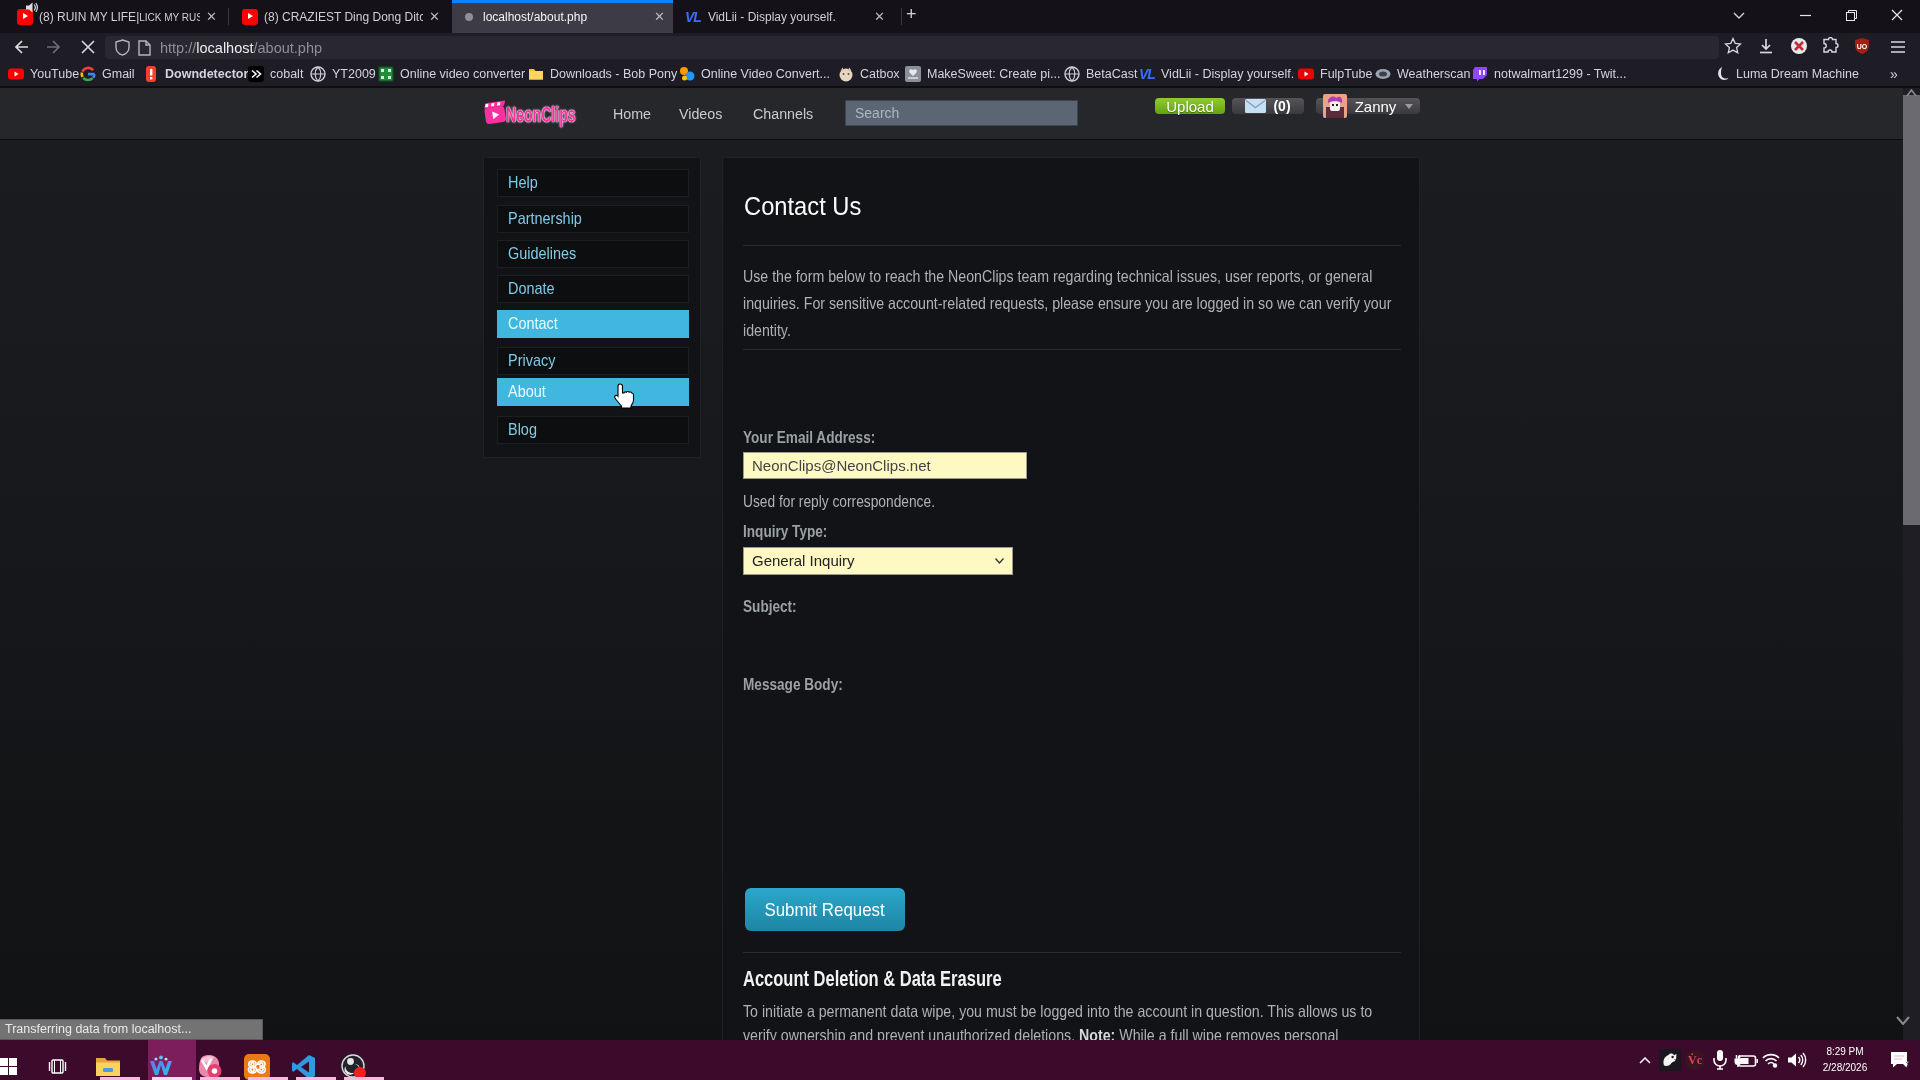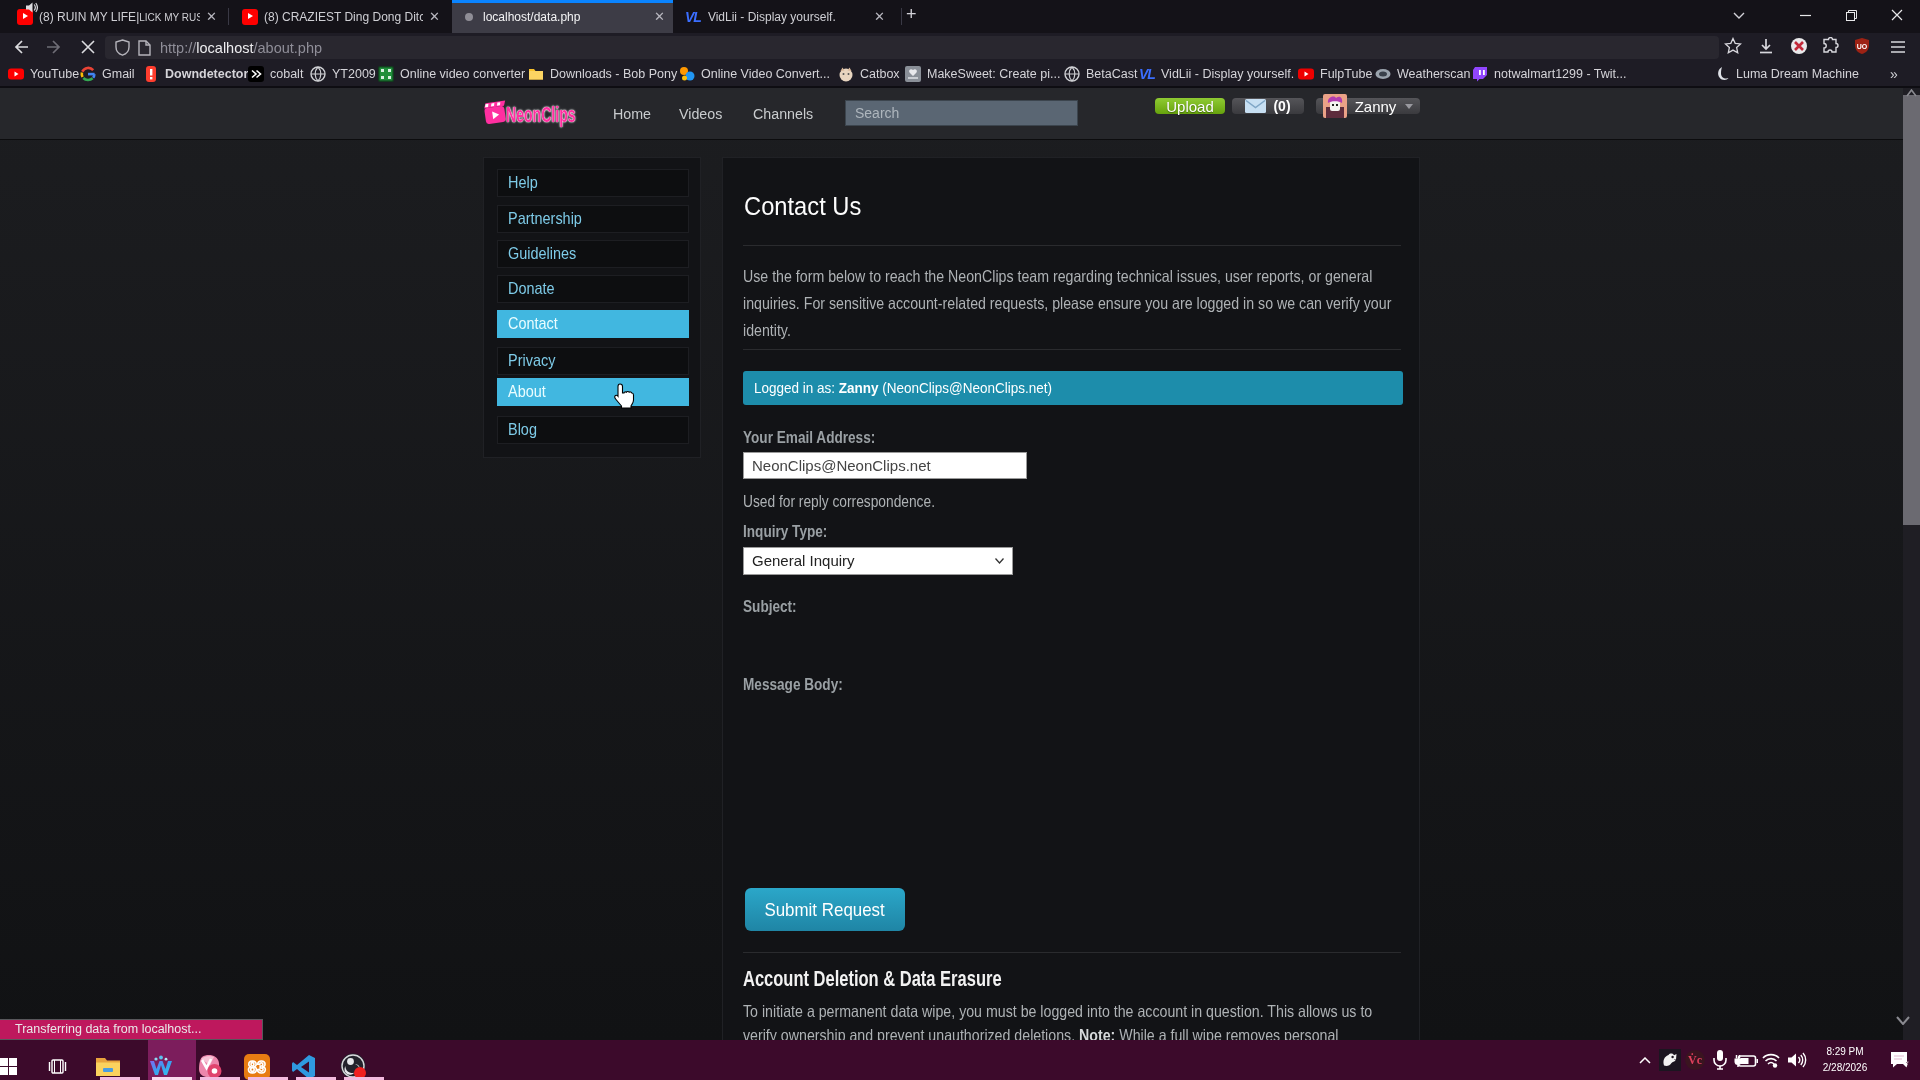--- a/index.html
+++ b/index.html
@@ -27,23 +27,23 @@
   #searchbox { position:absolute; left:845px; top:12px; width:233px; height:26px; background:#5a6673; border:1px solid #3c454e; color:#aeb6bd; font-size:14px; padding-left:9px; line-height:24px; }
   .hbtn { position:absolute; top:10px; height:16px; border-radius:4px; color:#fff; display:flex; align-items:center; justify-content:center; }
   #panel-side { position:absolute; left:483px; top:69px; width:218px; height:301px; background:#121316; border:1px solid #202125; }
   .mitem { position:absolute; left:13px; width:192px; white-space:nowrap; height:28px; background:#0d0e10; border:1px solid #1d1e22; color:#7ecbe8; font-size:17px; line-height:26px; padding-left:10px; }
   .mitem span { display:inline-block; transform:scaleX(.85); transform-origin:0 50%; }
   .mitem.act { background:#41b7e0; color:#eafdff; border-color:#41b7e0; }
   #panel-main { position:absolute; left:722px; top:69px; width:698px; height:900px; background:#121316; border:1px solid #202125; }
   .hr { position:absolute; left:20px; width:658px; height:1px; background:#2a2b2e; }
   .para { position:absolute; left:20px; color:#aeb2b5; font-size:16.5px; line-height:27px; transform:scaleX(.86); transform-origin:0 0; white-space:nowrap; }
   .lbl { position:absolute; left:20px; color:#9aa0a4; font-size:16px; font-weight:bold; transform:scaleX(.85); transform-origin:0 0; white-space:nowrap; }
-  .inp { position:absolute; left:20px; background:#ffffff; border:1px solid #9a9a9a; color:#444; font-size:15px; padding-left:8px; }
+  .inp { position:absolute; left:20px; background:#fef9c3; border:1px solid #9a9a9a; color:#444; font-size:15px; padding-left:8px; }
   
-  #statusbox { position:absolute; left:0; top:1019px; width:263px; height:21px; background:#be185d; border:1px solid #58585c; border-left:none; color:#e9e9e9; font-size:12.5px; line-height:19px; padding-left:15px; }
+  #statusbox { position:absolute; left:0; top:1019px; width:263px; height:21px; background:#737373; border:1px solid #58585c; border-left:none; color:#e9e9e9; font-size:12.5px; line-height:19px; padding-left:5px; }
   #scroll { position:absolute; left:1903px; top:88px; width:17px; height:952px; background:#1f1e24; }
   #thumb { position:absolute; left:1903px; top:95px; width:17px; height:430px; background:#6b6a71; }
   #taskbar { position:absolute; left:0; top:1040px; width:1920px; height:40px; background:#3c0a2b; }
   .tb-ico { position:absolute; top:8px; width:48px; height:37px; display:flex; align-items:center; justify-content:flex-start; }
   .tb-line { position:absolute; top:37px; height:3px; background:#f4bbdf; }
   .tray { position:absolute; top:0; height:40px; display:flex; align-items:center; justify-content:center; color:#fff; }
 </style>
 </head>
 <body>
 
@@ -58,21 +58,21 @@
     <span class="tab-close">✕</span>
   </div>
   <div class="tabsep" style="left:228px;"></div>
   <div class="tab" style="left:233px;width:215px;">
     <div class="ytfav"></div>
     <span class="ttl">(8) CRAZIEST Ding Dong Ditch G...</span>
     <span class="tab-close">✕</span>
   </div>
   <div id="activetab">
     <span style="display:inline-block;width:8px;height:8px;border-radius:50%;background:#8f8e96;margin:0 10px 0 13px;"></span>
-    <span class="ttl">localhost/data.php</span>
+    <span class="ttl">localhost/about.php</span>
     <span class="tab-close">✕</span>
   </div>
   <div class="tab" style="left:676px;width:217px;">
     <span style="color:#3b6eff;font-weight:bold;font-style:italic;font-size:14px;margin:0 7px 0 9px;letter-spacing:-1px;">VL</span>
     <span class="ttl">VidLii - Display yourself.</span>
     <span class="tab-close">✕</span>
   </div>
   <div class="tabsep" style="left:901px;"></div>
   <div style="position:absolute;left:906px;top:4px;color:#d3d2d8;font-size:18px;font-weight:300;">+</div>
   <div class="winctl" style="left:1716px;color:#d3d2d8;">
@@ -265,21 +265,20 @@
     <div class="mitem act" style="top:152px;"><span>Contact</span></div>
     <div class="mitem" style="top:189px;"><span>Privacy</span></div>
     <div class="mitem act" style="top:220px;"><span>About</span></div>
     <div class="mitem" style="top:258px;"><span>Blog</span></div>
   </div>
   <div id="panel-main">
     <div style="position:absolute;left:21px;top:34px;font-size:25.5px;color:#fdfdfd;transform:scaleX(.93);transform-origin:0 0;">Contact Us</div>
     <div class="hr" style="top:87px;"></div>
     <div class="para" style="top:105px;">Use the form below to reach the NeonClips team regarding technical issues, user reports, or general<br>inquiries. For sensitive account-related requests, please ensure you are logged in so we can verify your<br>identity.</div>
     <div class="hr" style="top:191px;"></div>
-    <div style="position:absolute;left:20px;top:213px;width:660px;height:34px;background:#1d8dab;border-radius:3px;color:#fff;font-size:15px;line-height:34px;padding-left:11px;"><span style="display:inline-block;transform:scaleX(.9);transform-origin:0 50%;">Logged in as: <b>Zanny</b> (NeonClips@NeonClips.net)</span></div>
     <div class="lbl" style="top:271px;">Your Email Address:</div>
     <div class="inp" style="top:294px;width:284px;height:27px;line-height:25px;">NeonClips@NeonClips.net</div>
     <div class="para" style="top:330px;font-size:16px;">Used for reply correspondence.</div>
     <div class="lbl" style="top:365px;">Inquiry Type:</div>
     <div class="inp" style="top:389px;width:270px;height:28px;line-height:26px;color:#222;">General Inquiry<svg style="position:absolute;right:8px;top:10px;" width="9" height="6" viewBox="0 0 9 6">
           <path d="M0.5 0.5 L4.5 5 L8.5 0.5" stroke="#333" stroke-width="1.3" fill="none"></path>
         </svg></div>
     <div class="lbl" style="top:440px;">Subject:</div>
     <div class="lbl" style="top:518px;">Message Body:</div>
     <div style="position:absolute;left:22px;top:730px;width:160px;height:43px;background:linear-gradient(#2ba7c9,#1f85a5);border-radius:6px;color:#fff;font-size:19px;text-align:center;line-height:43px;"><span style="display:inline-block;transform:scaleX(.89);">Submit Request</span></div>

